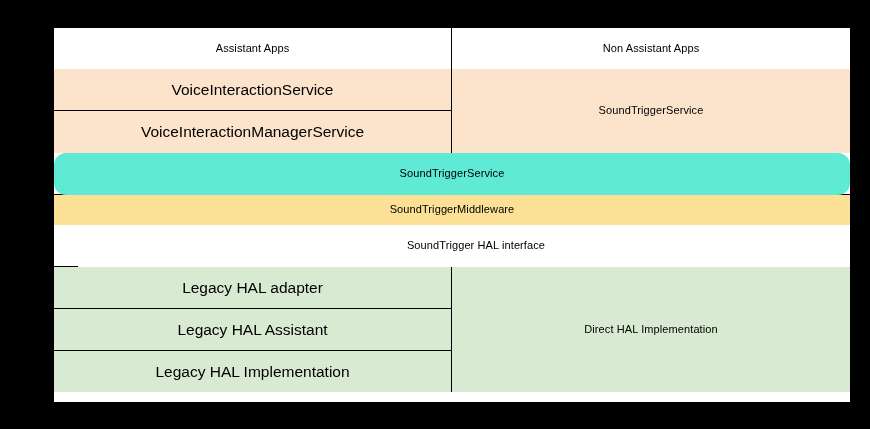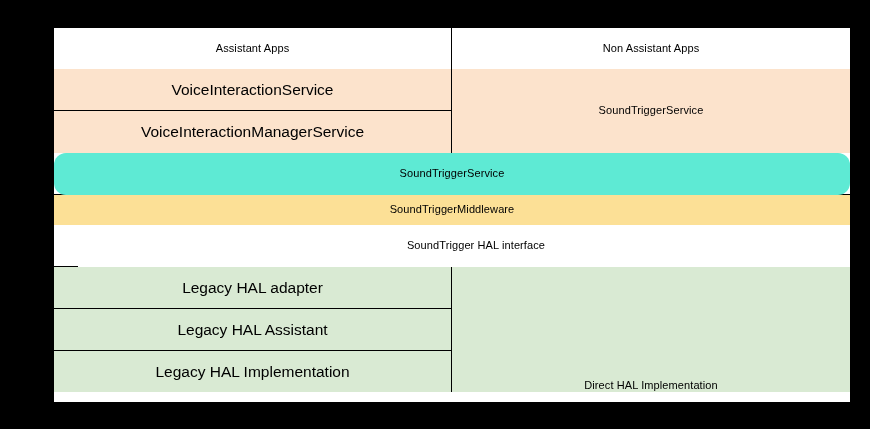--- a/index.html
+++ b/index.html
@@ -85,21 +85,21 @@
   .fill-blue   { background: #5eead4; border-radius: 12px; }
   .fill-yellow { background: #fce096; }
   .fill-green  { background: #d9ead3; }
 
   
   .h-header { height: 41px; }
   .h-orange { height: 84px; }
   .h-blue   { height: 42px; }
   .h-yellow { height: 30px; }
   .h-halif  { height: 42px; padding-left: 24px; }
-  .h-green  { height: 125px; align-items: flex-end; }
+  .h-green  { height: 125px; }
   .h-sub28  { height: 42px; }
   .h-sub-last { height: 41px; }
 </style>
 </head>
 <body>
 
 <div class="canvas">
 
   <div class="diagram">
 

